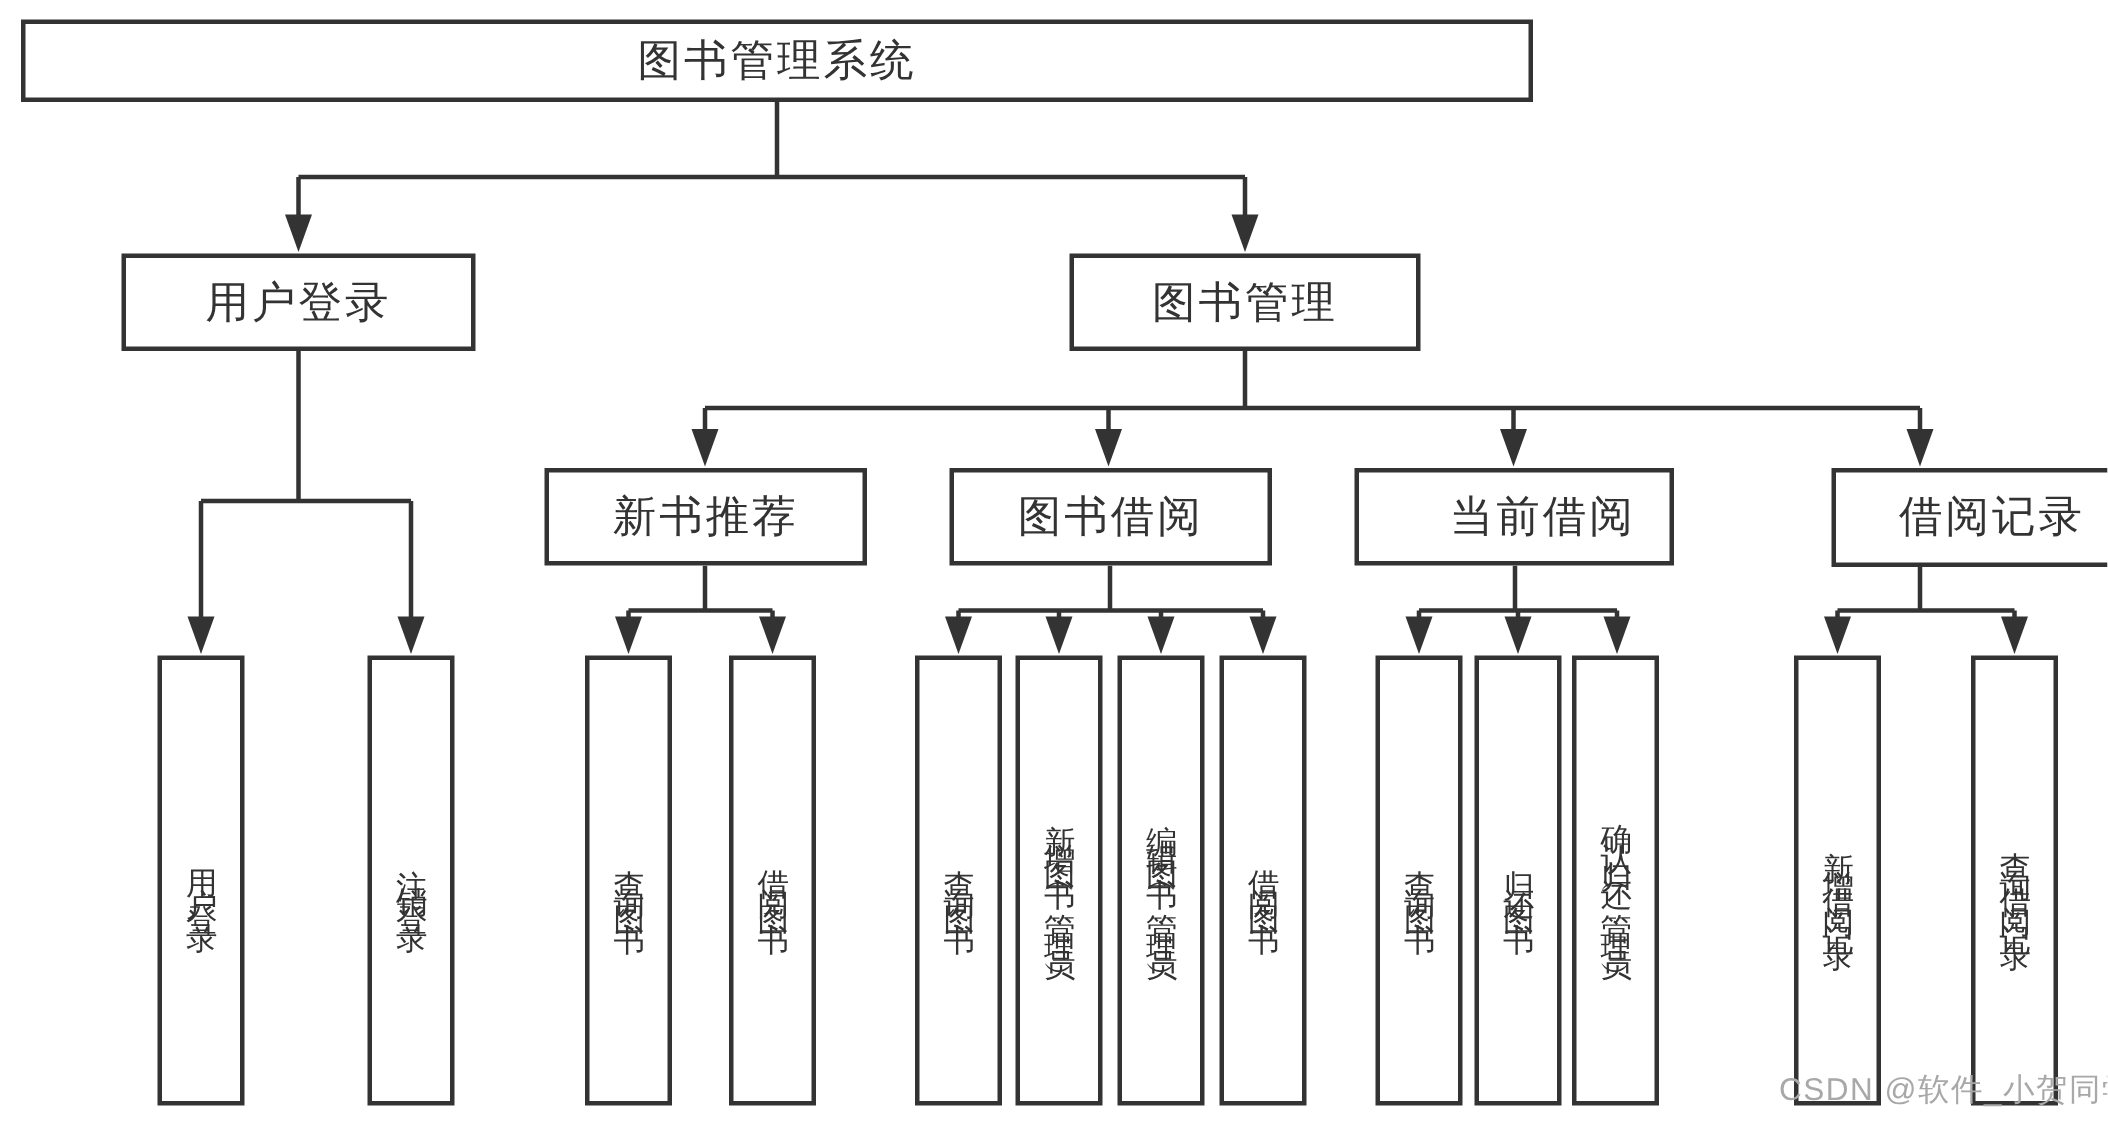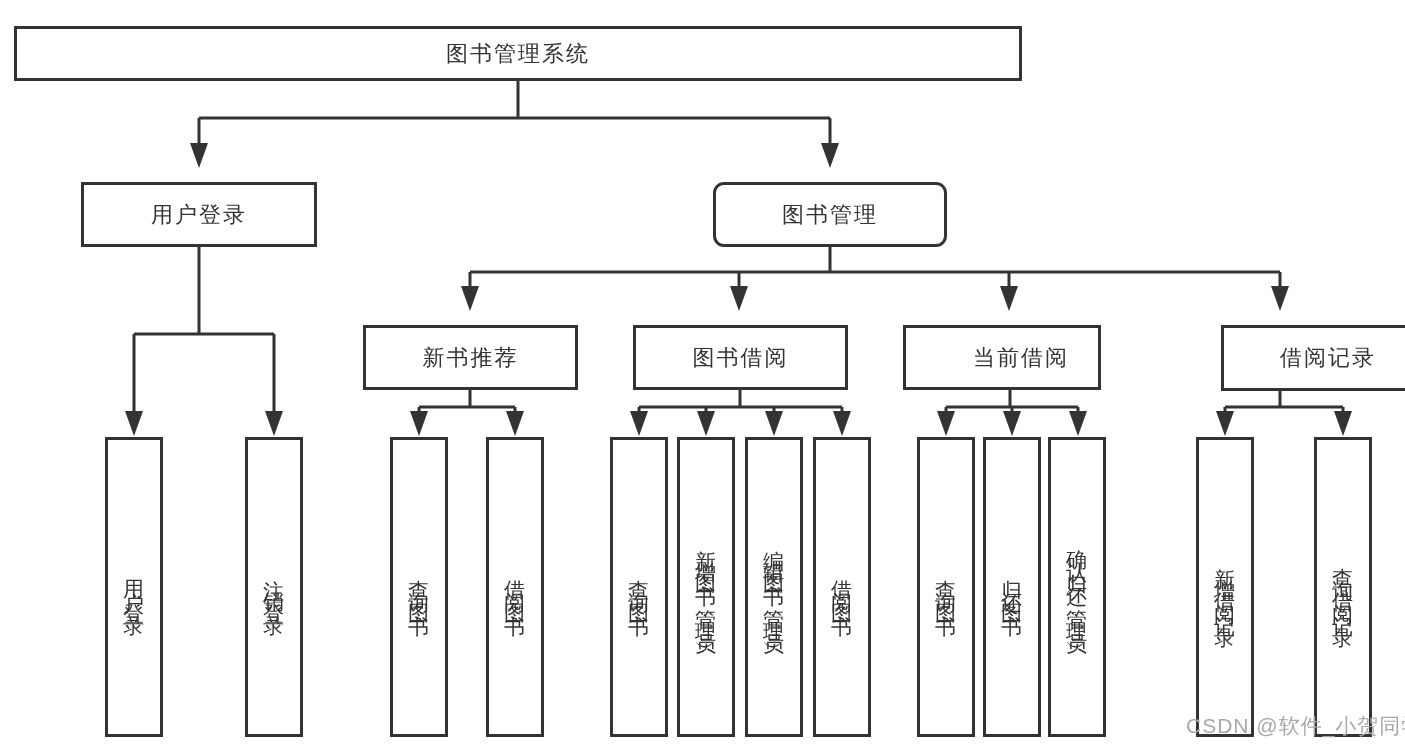--- a/index.html
+++ b/index.html
@@ -15,36 +15,36 @@
     position:absolute;
     box-sizing:border-box;
     background:#ffffff;
     border:3px solid #333333;
     color:#333333;
     display:flex;
     align-items:center;
     justify-content:center;
     z-index:2;
   }
-  .h{font-size:22px;letter-spacing:2px;margin-top:13px;}
+  .h{font-size:29px;letter-spacing:2px;}
   .v .vt{
     writing-mode:vertical-rl;
     text-orientation:mixed;
     font-size:21px;
     letter-spacing:12px;
     line-height:1;
     white-space:nowrap;
   }
   
   #n-root{left:14px;top:13px;width:1008px;height:55px;}
   #n-l2a{left:81px;top:169px;width:236px;height:65px;}
-  #n-l2b{left:713px;top:169px;width:234px;height:65px;border-radius:11px;}
+  #n-l2b{left:713px;top:169px;width:234px;height:65px;}
   #n-l3a{left:363px;top:312px;width:215px;height:65px;}
   #n-l3b{left:633px;top:312px;width:215px;height:65px;text-align:center;}
-  #n-l3c{left:903px;top:312px;width:198px;height:65px;padding-left:38px;}
+  #n-l3c{left:903px;top:312px;width:213px;height:65px;padding-left:38px;}
   #n-l3d{left:1221px;top:312px;width:214px;height:66px;}
   #n-v1{left:105px;top:437px;width:58px;height:300px;}
   #n-v2{left:245px;top:437px;width:58px;height:300px;}
   #n-v3{left:390px;top:437px;width:58px;height:300px;}
   #n-v4{left:486px;top:437px;width:58px;height:300px;}
   #n-v5{left:610px;top:437px;width:58px;height:300px;}
   #n-v6{left:677px;top:437px;width:58px;height:300px;}
   #n-v7{left:745px;top:437px;width:58px;height:300px;}
   #n-v8{left:813px;top:437px;width:58px;height:300px;}
   #n-v9{left:917px;top:437px;width:58px;height:300px;}

